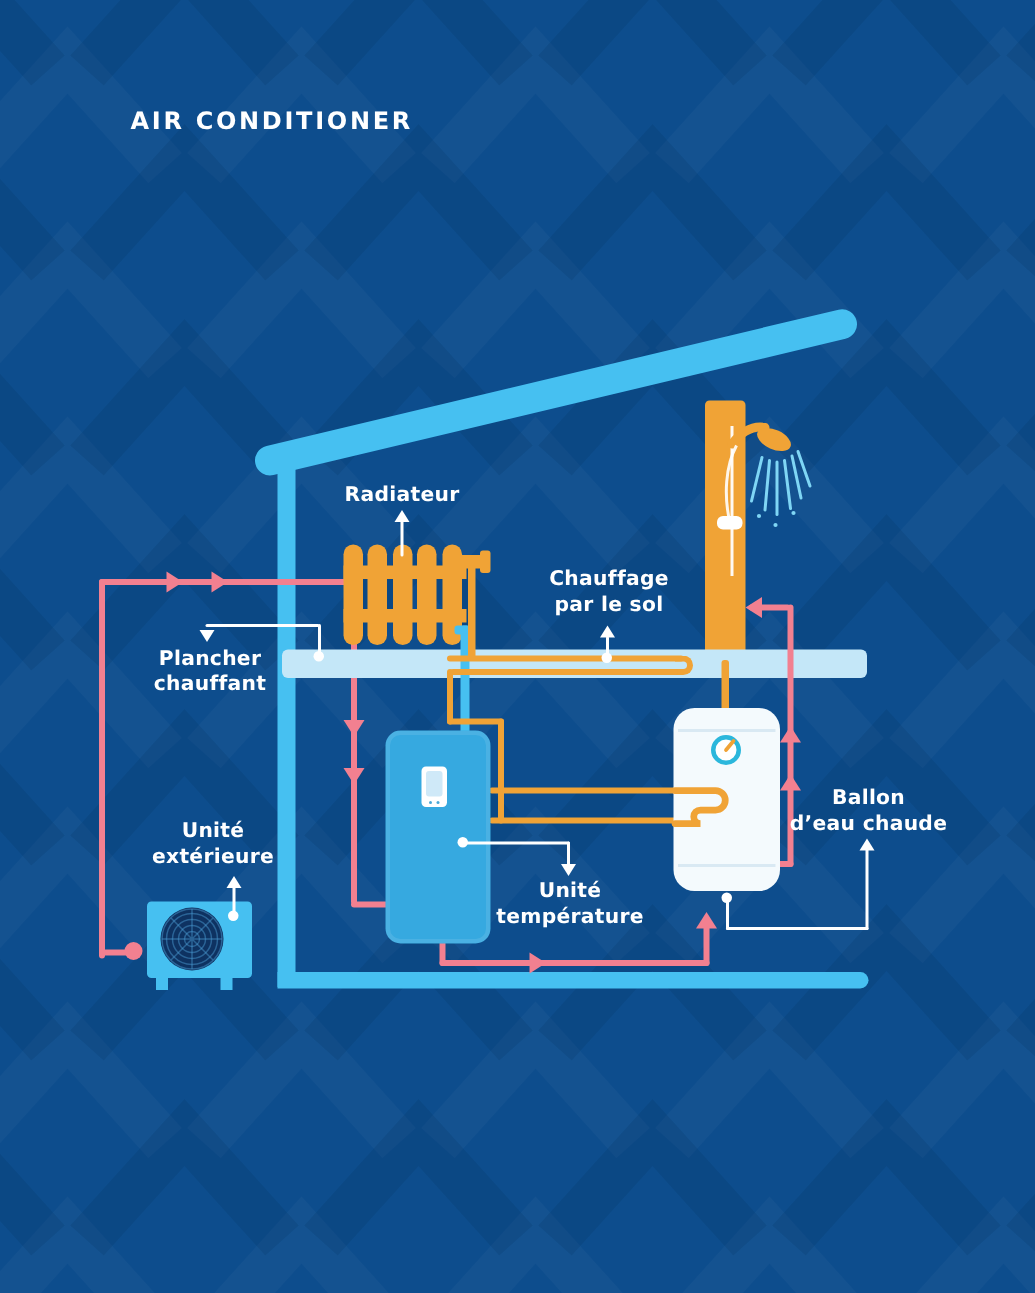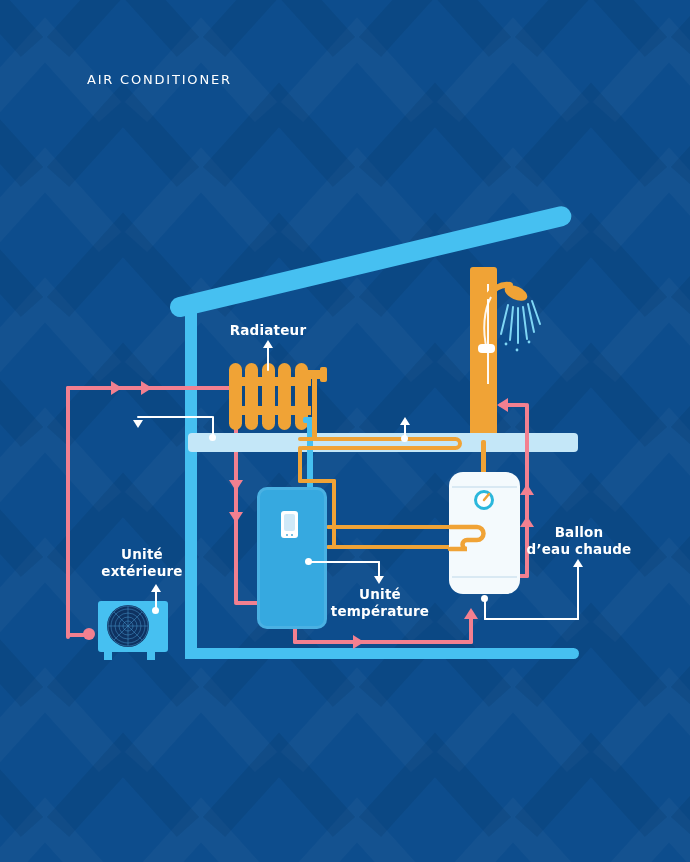--- a/index.html
+++ b/index.html
@@ -50,21 +50,21 @@
   .tank{left:449px;top:472px;width:71px;height:122px;border-radius:14px;background:var(--tank-white);z-index:20;}
   .seam{left:452px;width:65px;height:2px;background:#d9e9f3;z-index:21;}
   .shower-col{left:470px;top:267px;width:27px;height:178px;background:var(--pipe-orange);border-radius:3px;z-index:9;}
   .rail{left:487px;top:284px;width:2px;height:100px;background:#fff;opacity:.95;z-index:24;}
   .handle{left:478px;top:344px;width:17px;height:9px;border-radius:4px;background:#fff;z-index:24;}
   
   .lbl{z-index:55;font-size:13.5px;font-weight:600;line-height:17px;text-align:center;letter-spacing:.2px;}
   .lbl span{display:block;}
   .logo{left:87px;top:70px;z-index:60;line-height:1;}
   .logo .aux{font-size:35px;font-weight:900;letter-spacing:1px;}
-  .logo .tag{font-size:13px;font-weight:400;letter-spacing:1.8px;margin-top:3px;}
+  .logo .tag{font-size:16px;font-weight:700;letter-spacing:1.8px;margin-top:3px;}
   .title{left:62px;top:698px;z-index:60;font-size:25px;font-weight:800;line-height:32px;letter-spacing:.3px;}
   .title span{display:block;}
   svg.overlay{position:absolute;left:0;top:0;z-index:40;pointer-events:none;}
   svg.bgpat{position:absolute;left:0;top:0;z-index:0;}
 </style>
 </head>
 <body>
 
 <div class="canvas" style="--bg: #0d4d8d; --structure-blue: #46c0f1; --floor-pale: #c4e7f8; --pipe-pink: #f28090; --pipe-orange: #f0a336; --unit-blue: #36a9e0; --tank-white: #f4fafd; --fan-navy: #0e3261; --water-blue: #7fd6f5; --gauge-teal: #2bb7dc; --text-white: #ffffff;">
 
@@ -198,21 +198,29 @@
   <div class="abs tri tw-u" style="left:263px;top:340px"></div>
   <div class="abs lead" style="left:267px;top:346px;width:2px;height:25px"></div>
   <div class="abs lbl" style="left:208px;top:322px;width:120px">
       <span>Radiateur</span>
     </div>
 
   <div class="abs dot-w" style="left:209px;top:434px"></div>
   <div class="abs lead" style="left:212px;top:416px;width:2px;height:20px"></div>
   <div class="abs lead" style="left:137px;top:416px;width:76px;height:2px"></div>
   <div class="abs tri tw-d" style="left:133px;top:420px"></div>
-
+  <div class="abs lbl" style="left:80px;top:431px;width:120px">
+    <span>Plancher</span>
+      <span>chauffant</span>
+  </div>
+
+  <div class="abs lbl" style="left:346px;top:378px;width:120px">
+    <span>Chauffage</span>
+      <span>par le sol</span>
+  </div>
   <div class="abs tri tw-u" style="left:400px;top:417px"></div>
   <div class="abs lead" style="left:404px;top:424px;width:2px;height:13px"></div>
   <div class="abs dot-w" style="left:401px;top:435px"></div>
 
   <div class="abs lbl" style="left:82px;top:546px;width:120px">
     <span>Unité</span>
       <span>extérieure</span>
   </div>
   <div class="abs tri tw-u" style="left:151px;top:584px"></div>
   <div class="abs lead" style="left:155px;top:590px;width:2px;height:22px"></div>

